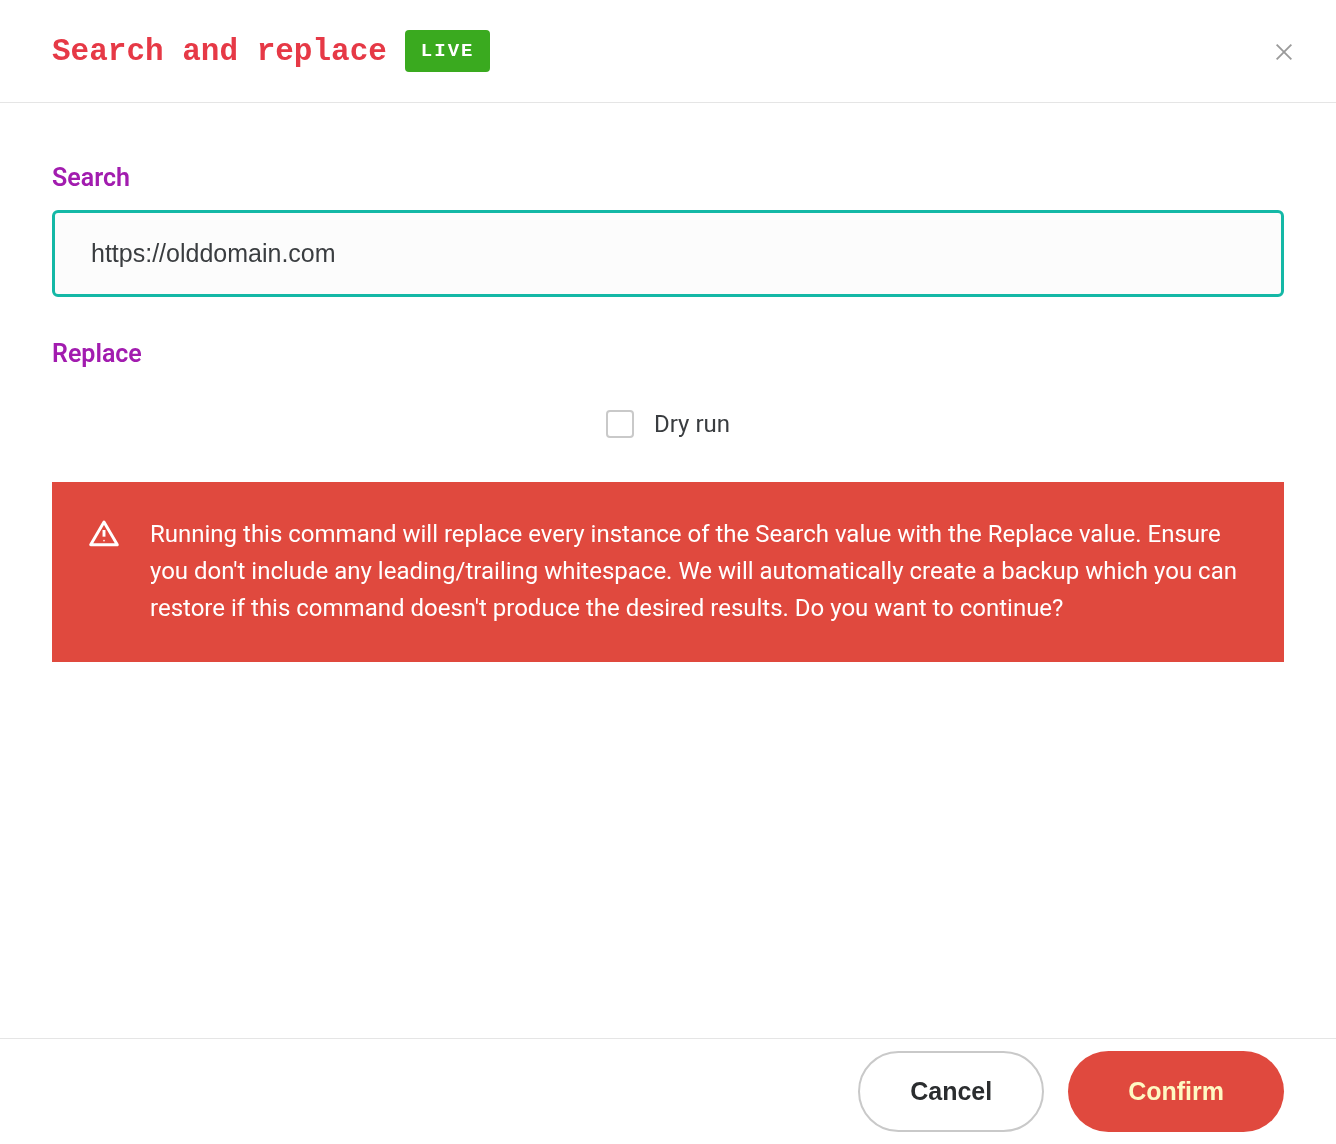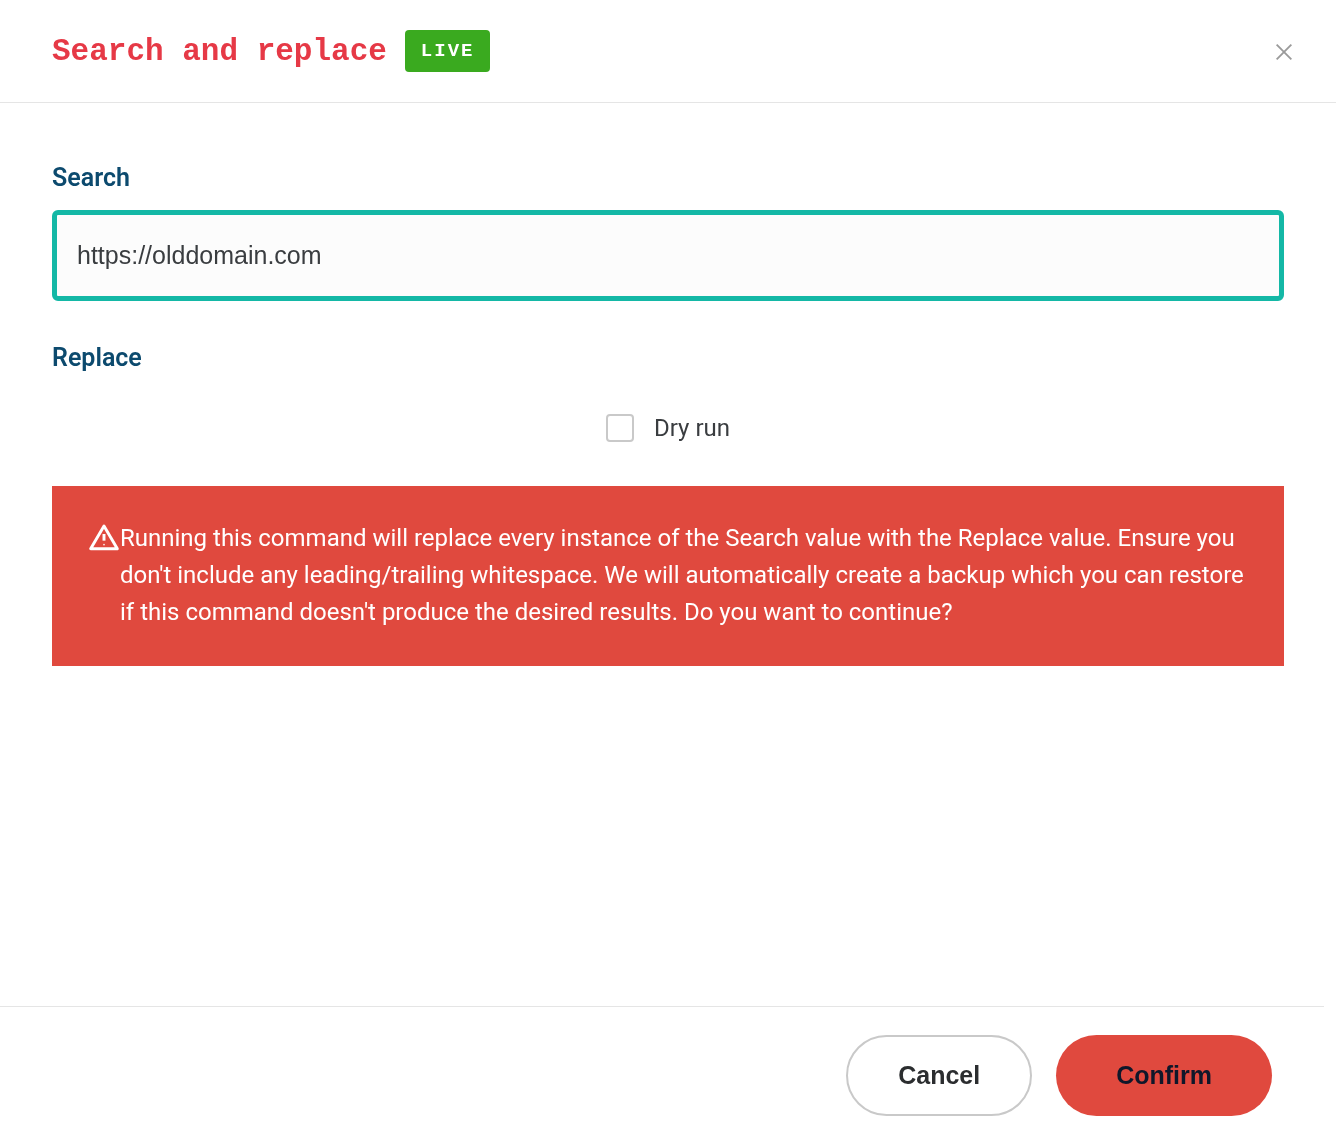--- a/index.html
+++ b/index.html
@@ -57,30 +57,30 @@
     }
     .content {
       padding: 60px 52px 50px 52px;
     }
     .field-group {
       margin-bottom: 42px;
     }
     .field-label {
       font-size: 25px;
       font-weight: 600;
-      color: #0c4a6e;
+      color: #a21caf;
       margin-bottom: 18px;
       display: block;
     }
     .text-input {
       width: 100%;
-      padding: 26px 20px;
+      padding: 26px 36px;
       font-size: 25px;
       color: #3a3d40;
-      border: 5px solid #14b8a6;
+      border: 3px solid #14b8a6;
       border-radius: 6px;
       background: #fcfcfc;
       outline: none;
     }
     .checkbox-row {
       display: flex;
       align-items: center;
       margin-bottom: 44px;
       justify-content: center;
     }
@@ -97,63 +97,64 @@
       font-size: 24px;
       color: #3a3d40;
       cursor: pointer;
     }
     .warning-box {
       background: #e0493e;
       color: #ffffff;
       padding: 34px 40px 34px 36px;
       display: flex;
       align-items: flex-start;
+      gap: 30px;
     }
     .warning-icon-wrap {
       flex-shrink: 0;
       margin-top: 2px;
     }
     .warning-icon-wrap svg {
       width: 32px;
       height: 32px;
       fill: none;
       stroke: #ffffff;
       stroke-width: 2.2;
     }
     .warning-text {
       font-size: 24px;
       line-height: 1.55;
     }
     .footer {
       border-top: 1px solid #e5e5e5;
-      padding: 28px 52px;
+      padding: 12px 52px;
       display: flex;
       justify-content: flex-end;
       gap: 24px;
       position: absolute;
       bottom: 0;
       left: 0;
-      right: 12px;
+      right: 0;
     }
     .btn {
       font-size: 25px;
       font-weight: 600;
       padding: 24px 50px;
       border-radius: 999px;
       cursor: pointer;
       border: none;
     }
     .btn-cancel {
       background: #ffffff;
       color: #2b2d2f;
       border: 2px solid #c9c9c9;
     }
     .btn-confirm {
       background: #e0493e;
-      color: #0f172a;
+      color: #fef9c3;
       padding-left: 60px;
       padding-right: 60px;
     }
   </style>
 </head>
 <body>
 
 <div class="header">
   <div class="title">Search and replace</div>
   <div class="badge">LIVE</div>

